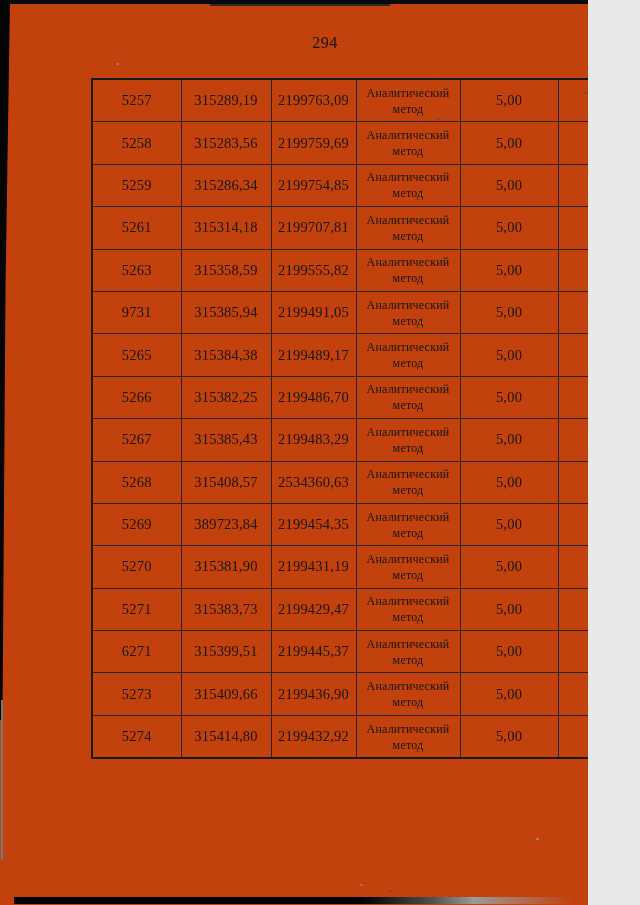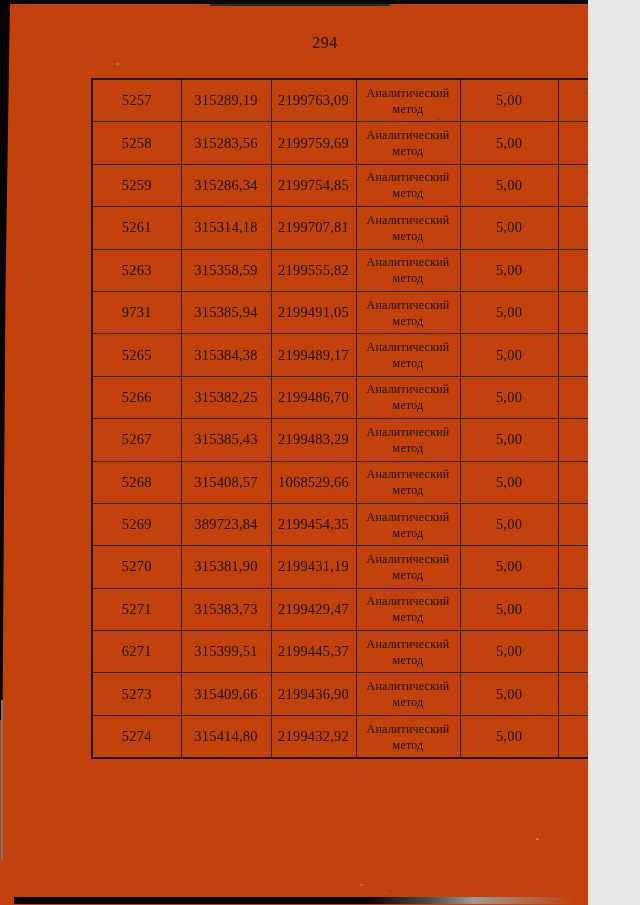--- a/index.html
+++ b/index.html
@@ -172,21 +172,21 @@
           <td class="c0">5267</td>
           <td class="c1">315385,43</td>
           <td class="c2">2199483,29</td>
           <td class="c3">Аналитический метод</td>
           <td class="c4">5,00</td>
           <td class="c5">–</td>
         </tr>
         <tr>
           <td class="c0">5268</td>
           <td class="c1">315408,57</td>
-          <td class="c2">1068529,66</td>
+          <td class="c2">2534360,63</td>
           <td class="c3">Аналитический метод</td>
           <td class="c4">5,00</td>
           <td class="c5">–</td>
         </tr>
         <tr>
           <td class="c0">5269</td>
           <td class="c1">389723,84</td>
           <td class="c2">2199454,35</td>
           <td class="c3">Аналитический метод</td>
           <td class="c4">5,00</td>

